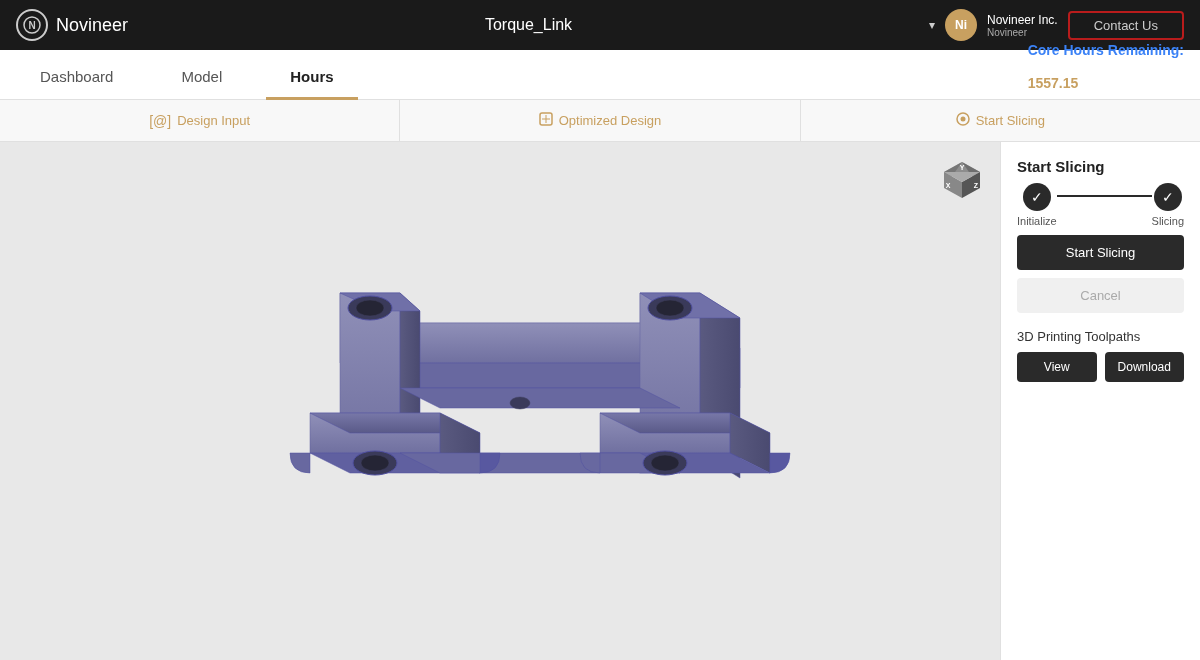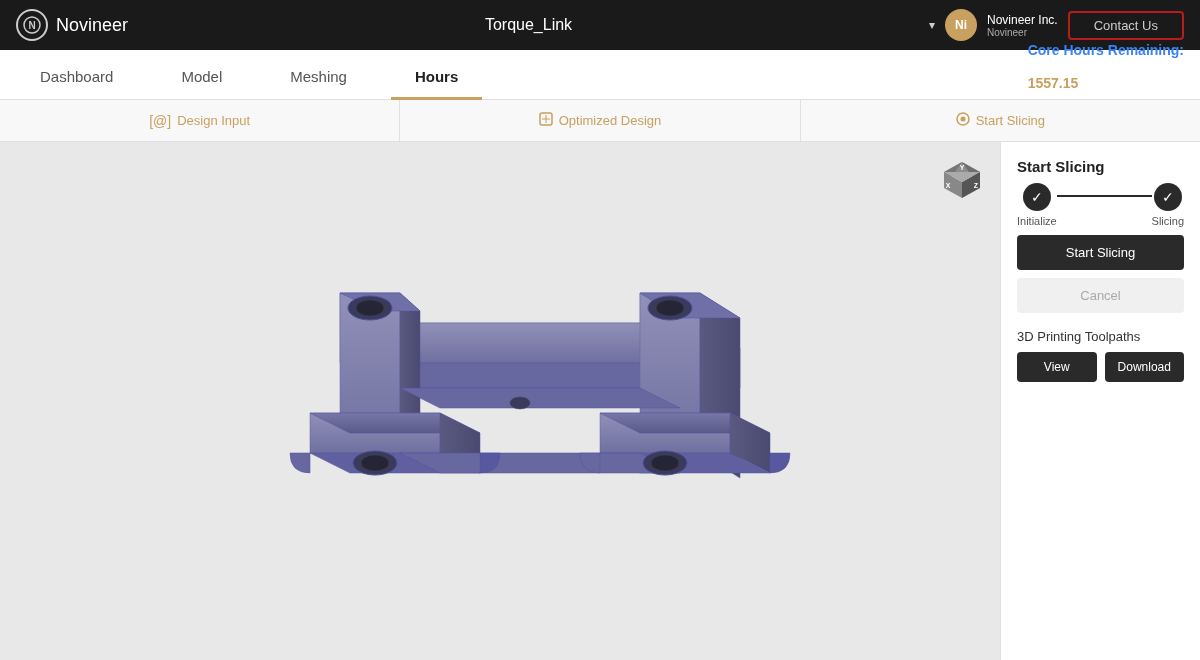--- a/index.html
+++ b/index.html
@@ -244,21 +244,20 @@
       <span class="user-name">Novineer Inc.</span>
       <span class="user-sub">Novineer</span>
     </div>
     <button class="contact-btn">Contact Us</button>
   </div>
 </div>
 
 <div class="main-tabs">
   <div class="main-tab">Dashboard</div>
   <div class="main-tab">Model</div>
-  <div class="main-tab">Meshing</div>
   <div class="main-tab active">Hours</div>
   <div class="right-panel-header">
     <span class="core-hours-label">Core Hours Remaining:</span>
     <span class="core-hours-value">1557.15</span>
   </div>
 </div>
 
 <div class="sub-tabs">
   <div class="sub-tab">
     <span class="sub-tab-icon">[@]</span>

